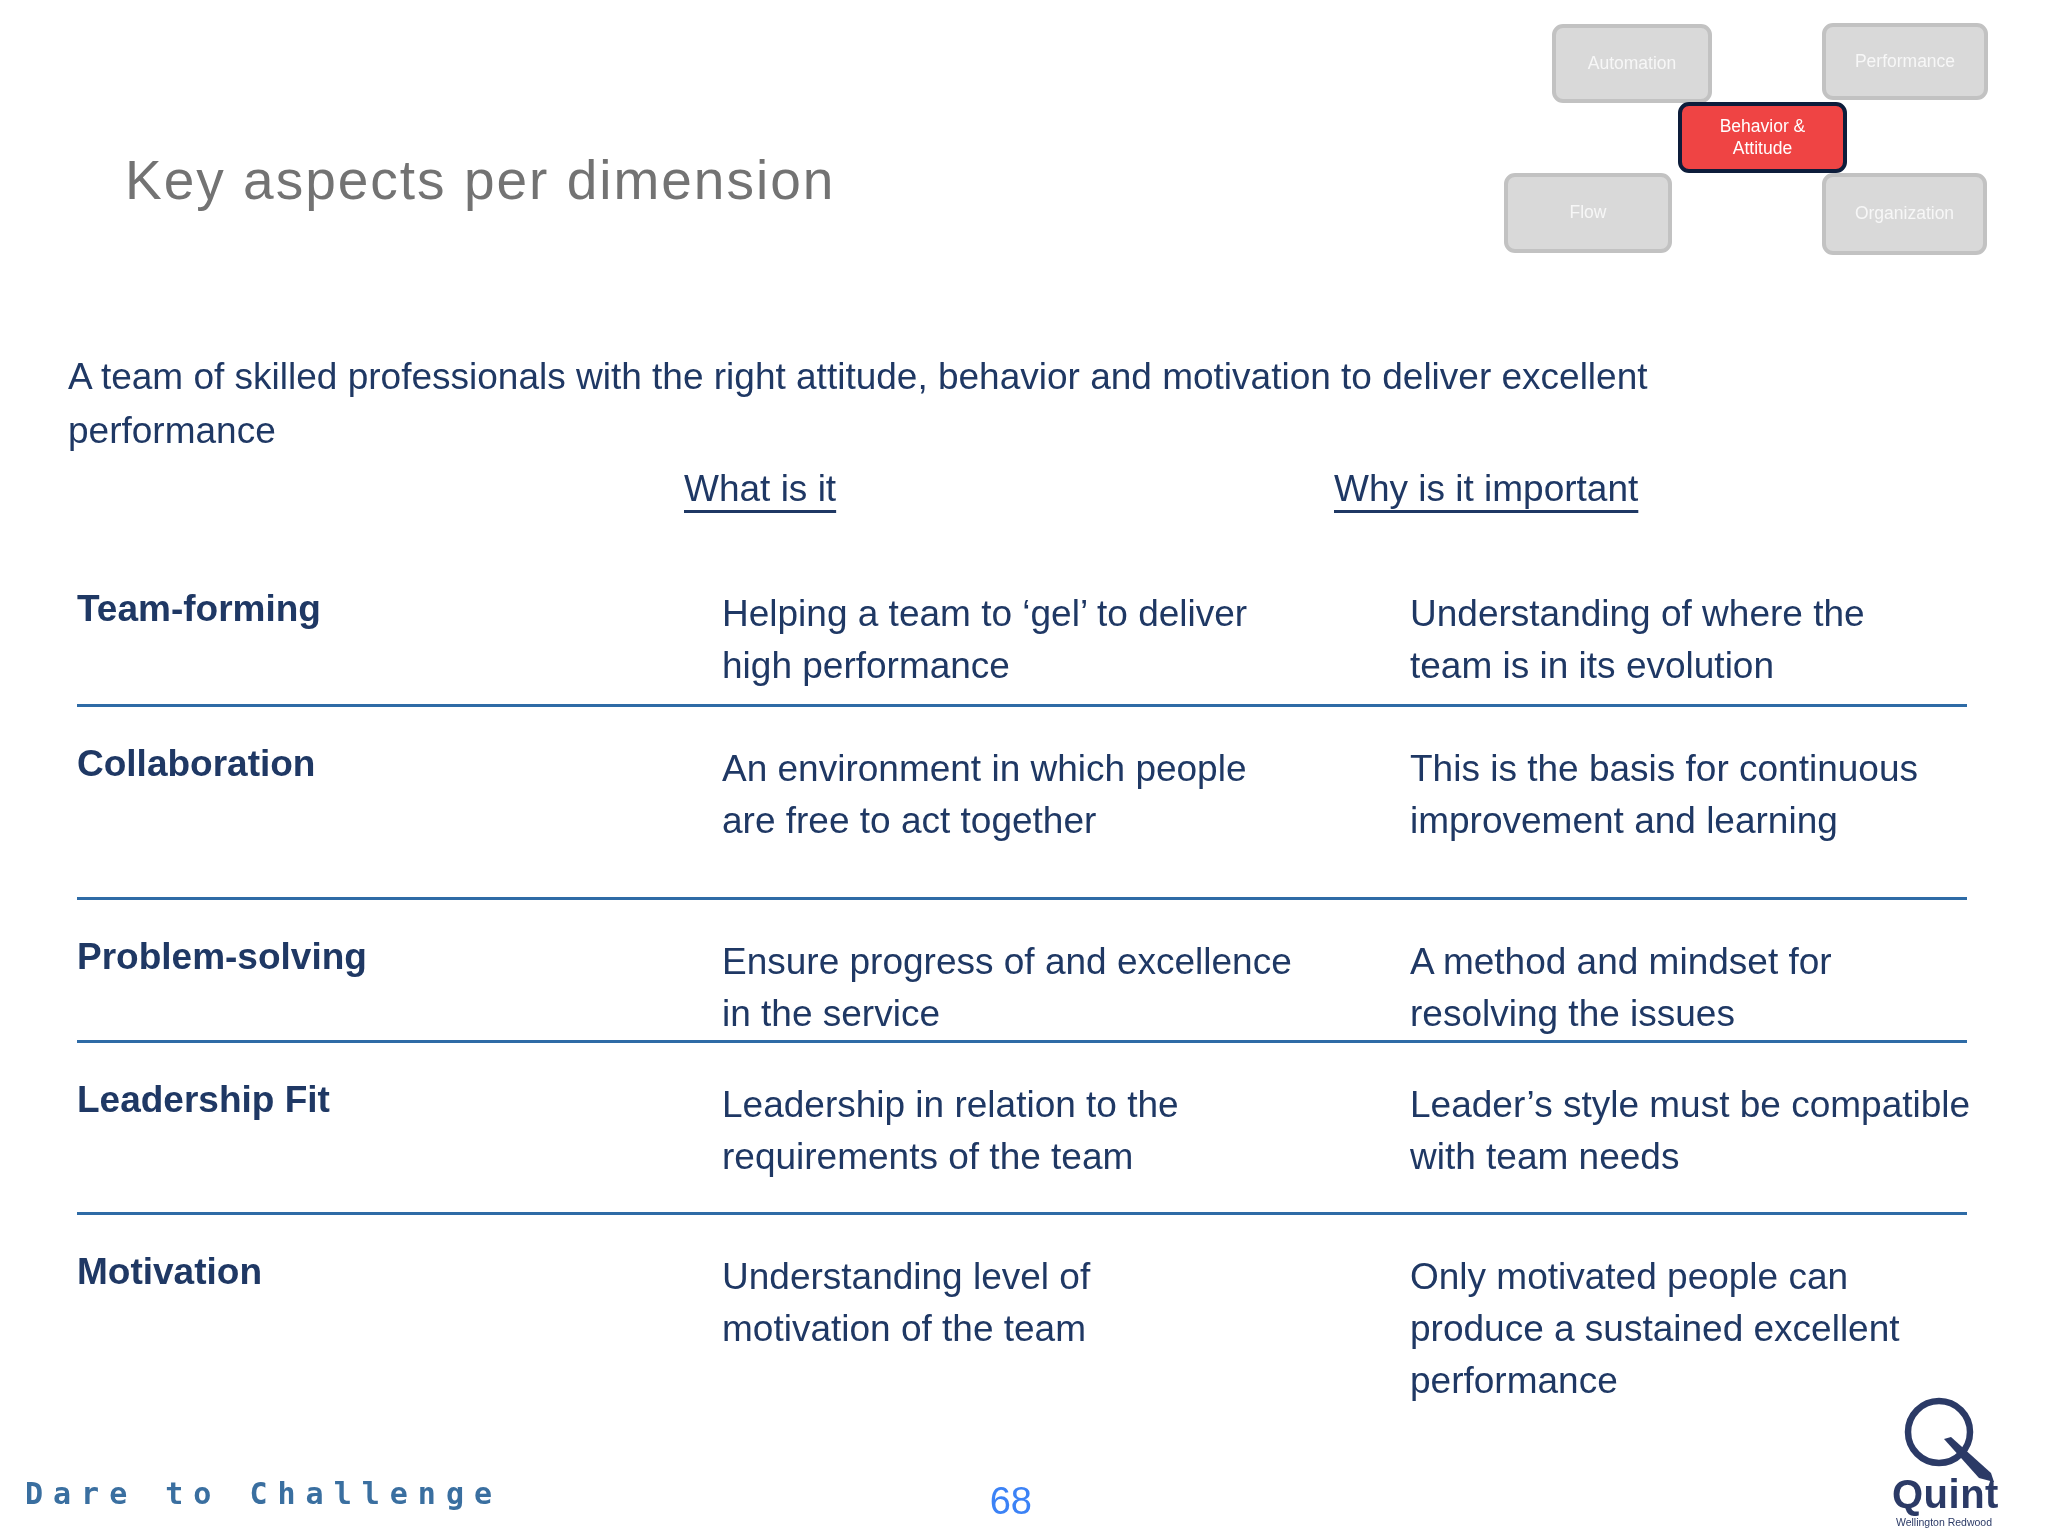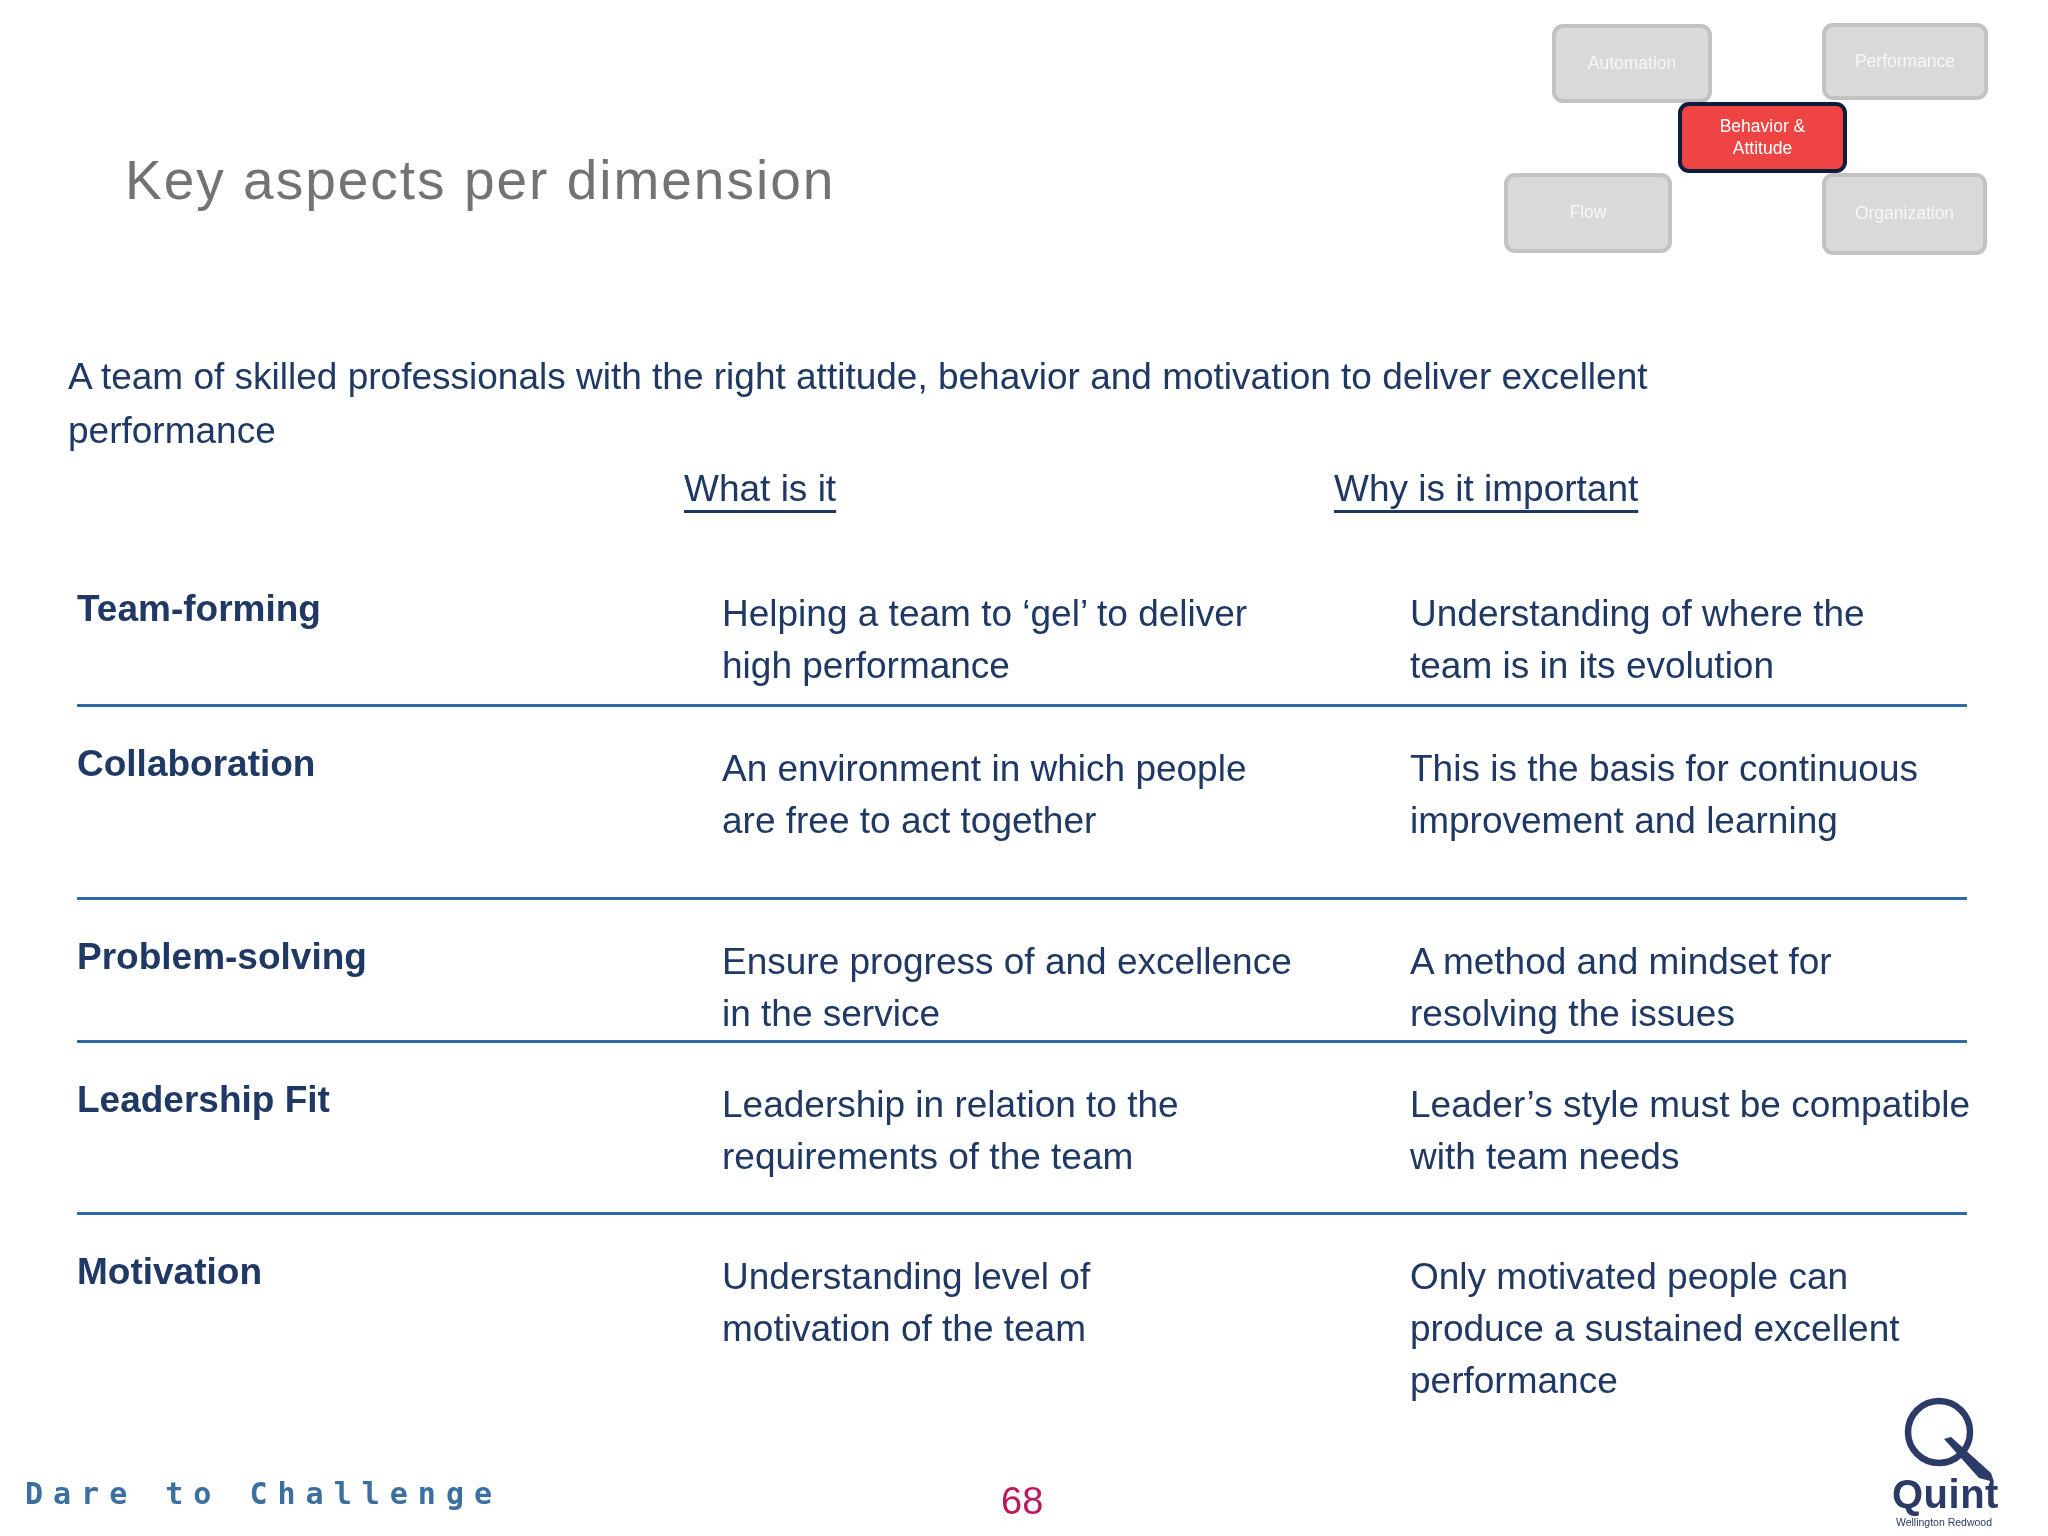--- a/index.html
+++ b/index.html
@@ -56,22 +56,22 @@
   .dim-label { font-size:37px; font-weight:bold; color:#1f3864; }
   .cell { font-size:37px; color:#1f3864; line-height:1.4; white-space:pre-line; }
 
   
   .tagline {
     position:absolute; left:25px; top:1476px;
     font-family:"DejaVu Sans Mono", monospace; font-weight:bold;
     font-size:30px; letter-spacing:10px; color:#3a6fa0; white-space:nowrap;
   }
   .page-number {
-    position:absolute; left:1001px; top:1480px; width:70px; text-align:left;
-    font-size:38px; color:#be185d;
+    position:absolute; left:962px; top:1480px; width:70px; text-align:right;
+    font-size:38px; color:#3b82f6;
   }
   .logo { position:absolute; left:1892px; top:1390px; width:104px; text-align:center; }
   .logo-mark { display:block; margin:0 auto; }
   .logo-name {
     font-size:40px; font-weight:bold; color:#2b3a66; line-height:1;
     margin-top:-8px; letter-spacing:0.5px;
   }
   .logo-sub { font-size:10.5px; color:#2b3a66; margin-top:2px; white-space:nowrap; }
 </style>
 </head>

